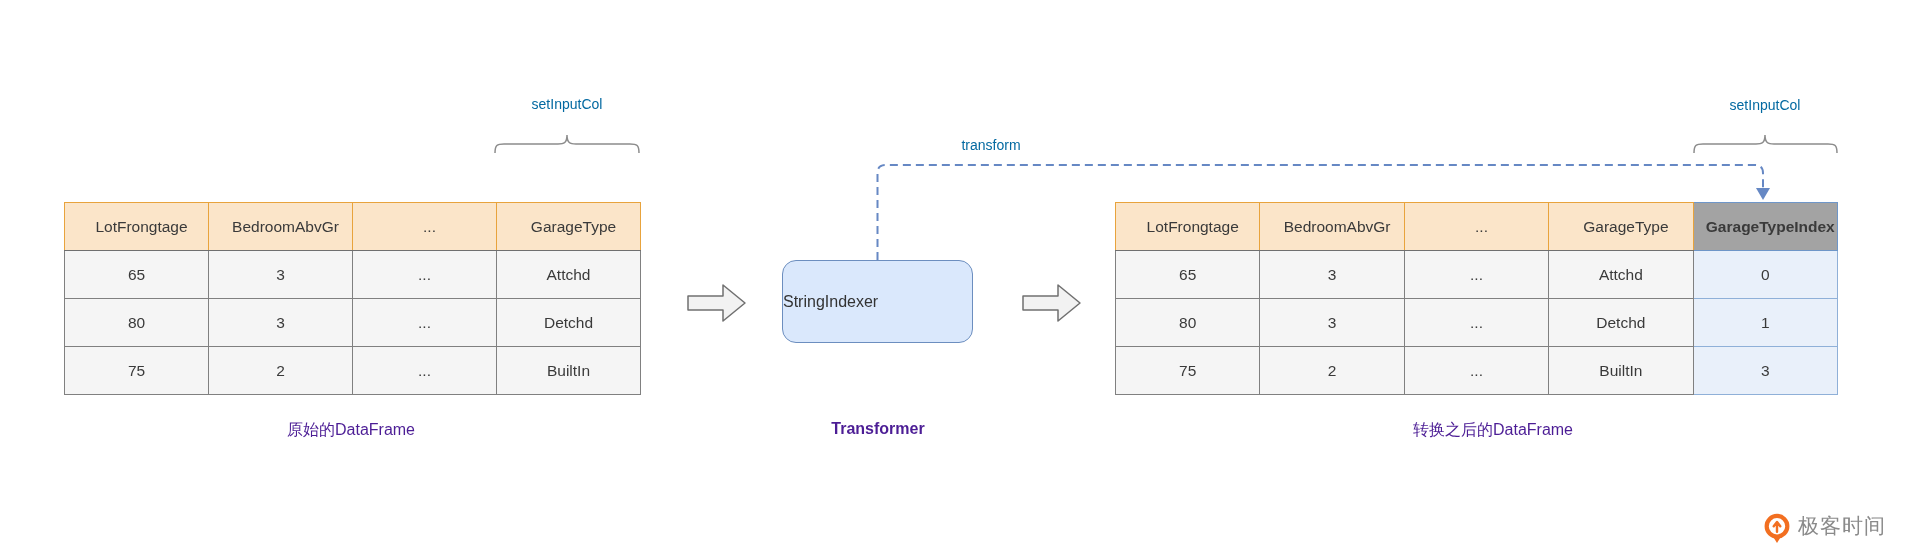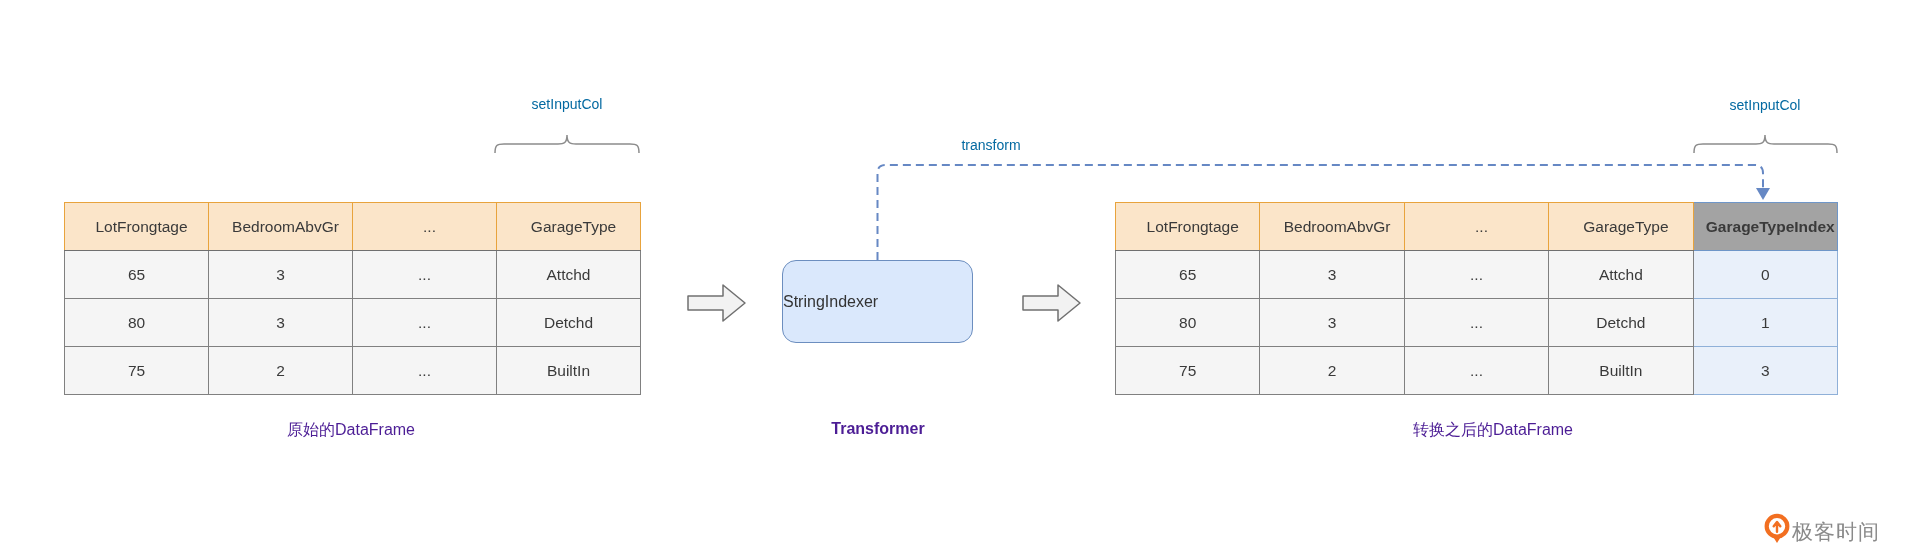--- a/index.html
+++ b/index.html
@@ -35,21 +35,21 @@
 
   .transformer-box{
     left:782px;top:260px;width:191px;height:83px;
     background:#dae8fc;border:1px solid #6c8ebf;border-radius:14px;
     display:flex;align-items:center;justify-content:flex-start;
     font-size:16px;color:#333;box-sizing:border-box;
   }
 
   .overlay{left:0;top:0;width:1920px;height:560px;pointer-events:none;}
 
-  .logo{left:1762px;top:512px;display:flex;align-items:flex-end;}
+  .logo{left:1762px;top:512px;display:flex;align-items:flex-start;gap:6px;}
   .logo-text{font-size:21px;color:#8a8a8a;letter-spacing:1px;}
 </style>
 </head>
 <body>
 
 <div id="canvas">
 
   <div class="abs anno centered" style="left:567px;top:96px;">setInputCol</div>
   <svg class="abs" style="left:494px;top:132px;" width="146" height="24" viewBox="0 0 146 24">
     <path d="M1,21 C1,13 3,12 10,12 L64,12 C70,12 73,11 73,3 C73,11 76,12 82,12 L136,12 C143,12 145,13 145,21" fill="none" stroke="#8c8c8c" stroke-width="1.5"></path>

